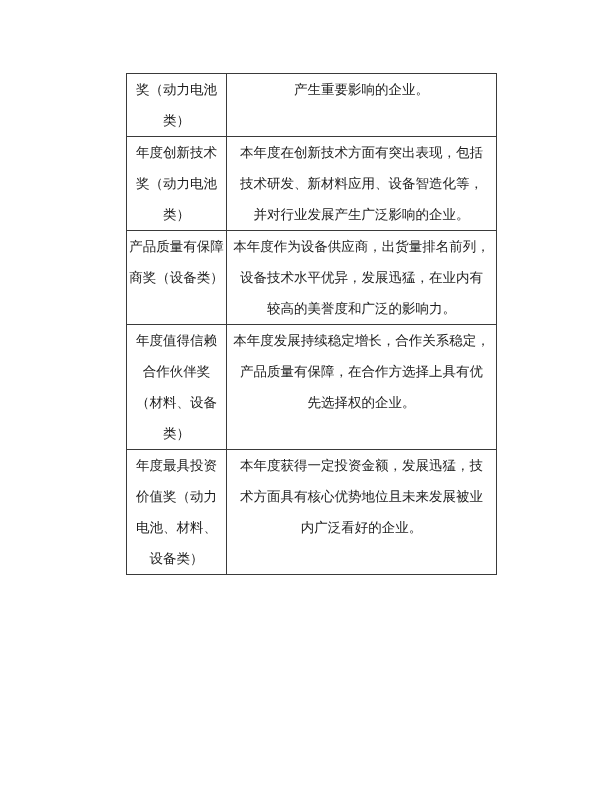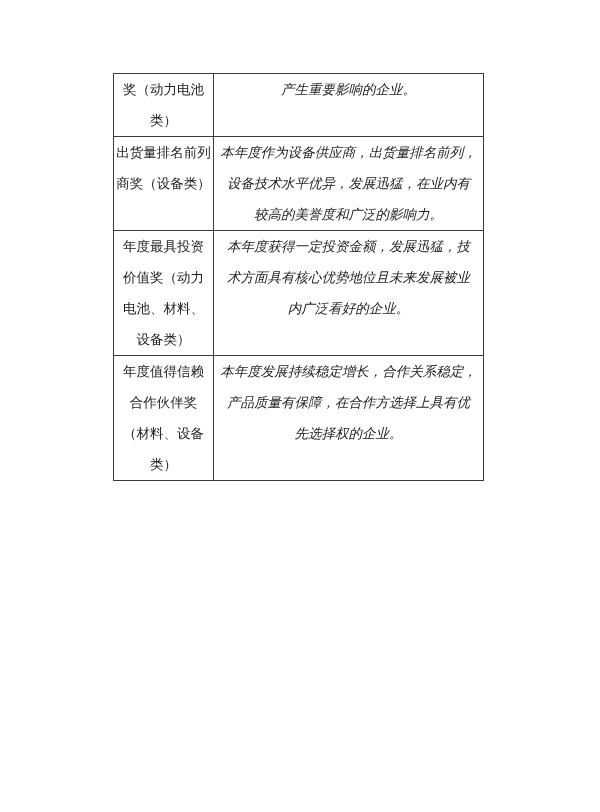--- a/index.html
+++ b/index.html
@@ -9,21 +9,21 @@
   }
   .page {
     position: relative;
     width: 600px;
     height: 812px;
     background: #ffffff;
     overflow: hidden;
   }
   table.doc-table {
     position: absolute;
-    left: 113px;
+    left: 126px;
     top: 73px;
     width: 370px;
     border-collapse: collapse;
     table-layout: fixed;
     font-family: "Liberation Serif", "DejaVu Serif", serif;
     font-size: 13.5px;
     line-height: 31px;
     color: #1c1c1c;
   }
   table.doc-table td {
@@ -33,58 +33,65 @@
     white-space: pre-line;
     overflow: hidden;
   }
   td.award-cell {
     width: 100px;
     padding: 0 1px;
   }
   td.desc-cell {
     width: 270px;
     padding: 0 4px;
-    font-style: italic;
   }
 </style>
 </head>
 <body>
 
 <div class="page">
   <table class="doc-table">
     <colgroup>
       <col style="width:100px">
       <col style="width:270px">
     </colgroup>
     <tbody>
       <tr>
         <td class="award-cell">奖（动力电池
 类）</td>
         <td class="desc-cell">产生重要影响的企业。</td>
       </tr>
       <tr>
-        <td class="award-cell">出货量排名前列
+        <td class="award-cell">年度创新技术
+奖（动力电池
+类）</td>
+        <td class="desc-cell">本年度在创新技术方面有突出表现，包括
+技术研发、新材料应用、设备智造化等，
+并对行业发展产生广泛影响的企业。</td>
+      </tr>
+      <tr>
+        <td class="award-cell">产品质量有保障
 商奖（设备类）</td>
         <td class="desc-cell">本年度作为设备供应商，出货量排名前列，
 设备技术水平优异，发展迅猛，在业内有
 较高的美誉度和广泛的影响力。</td>
+      </tr>
+      <tr>
+        <td class="award-cell">年度值得信赖
+合作伙伴奖
+（材料、设备
+类）</td>
+        <td class="desc-cell">本年度发展持续稳定增长，合作关系稳定，
+产品质量有保障，在合作方选择上具有优
+先选择权的企业。</td>
       </tr>
       <tr>
         <td class="award-cell">年度最具投资
 价值奖（动力
 电池、材料、
 设备类）</td>
         <td class="desc-cell">本年度获得一定投资金额，发展迅猛，技
 术方面具有核心优势地位且未来发展被业
 内广泛看好的企业。</td>
       </tr>
-      <tr>
-        <td class="award-cell">年度值得信赖
-合作伙伴奖
-（材料、设备
-类）</td>
-        <td class="desc-cell">本年度发展持续稳定增长，合作关系稳定，
-产品质量有保障，在合作方选择上具有优
-先选择权的企业。</td>
-      </tr>
     </tbody>
   </table>
 </div>
 
 </body></html>

